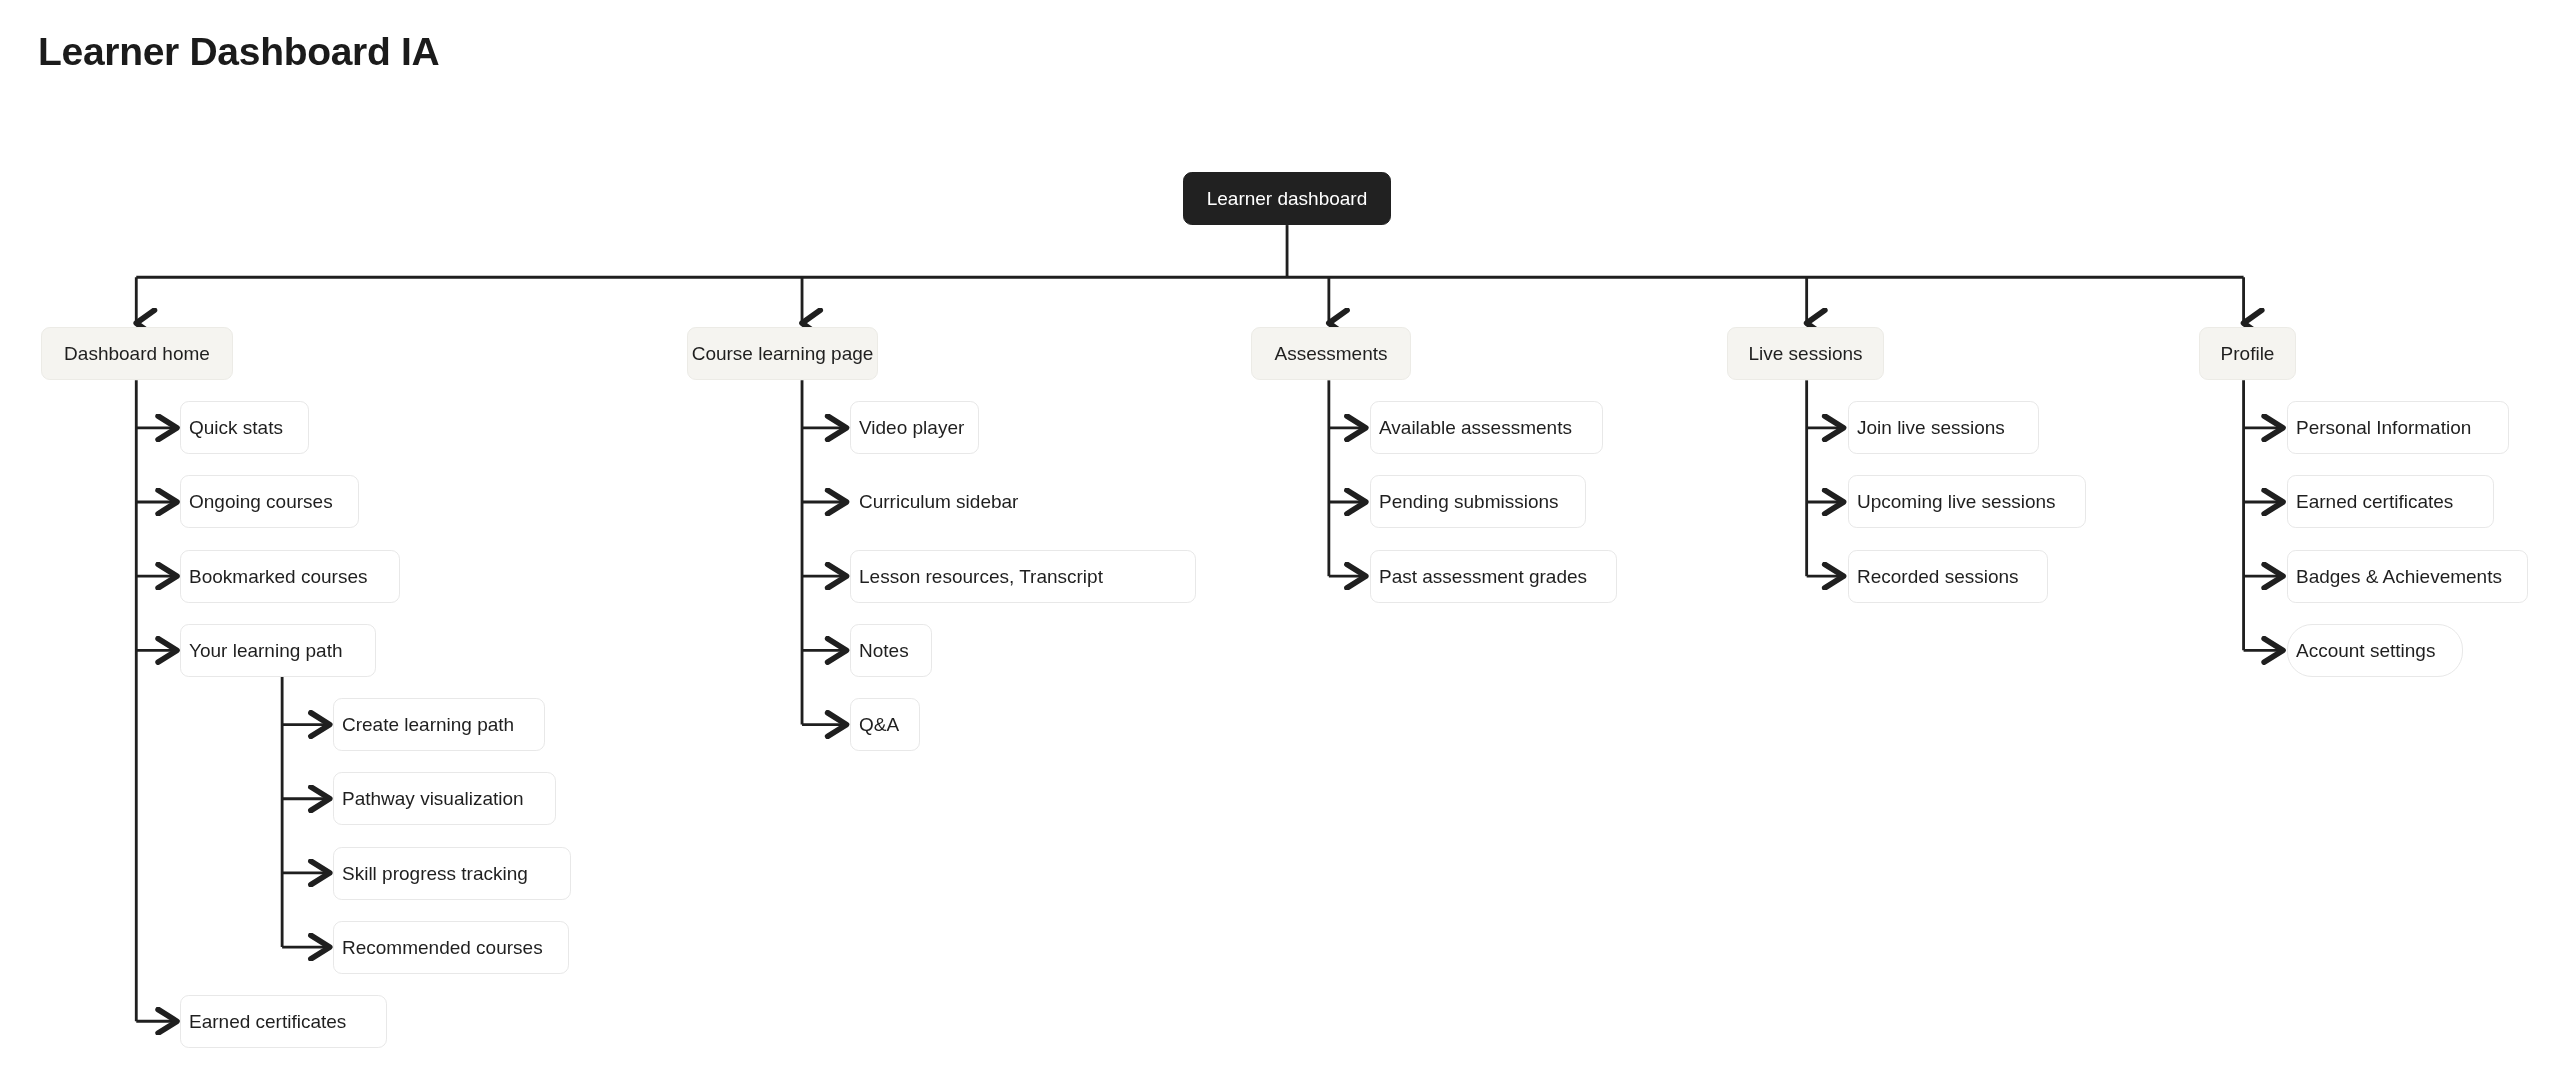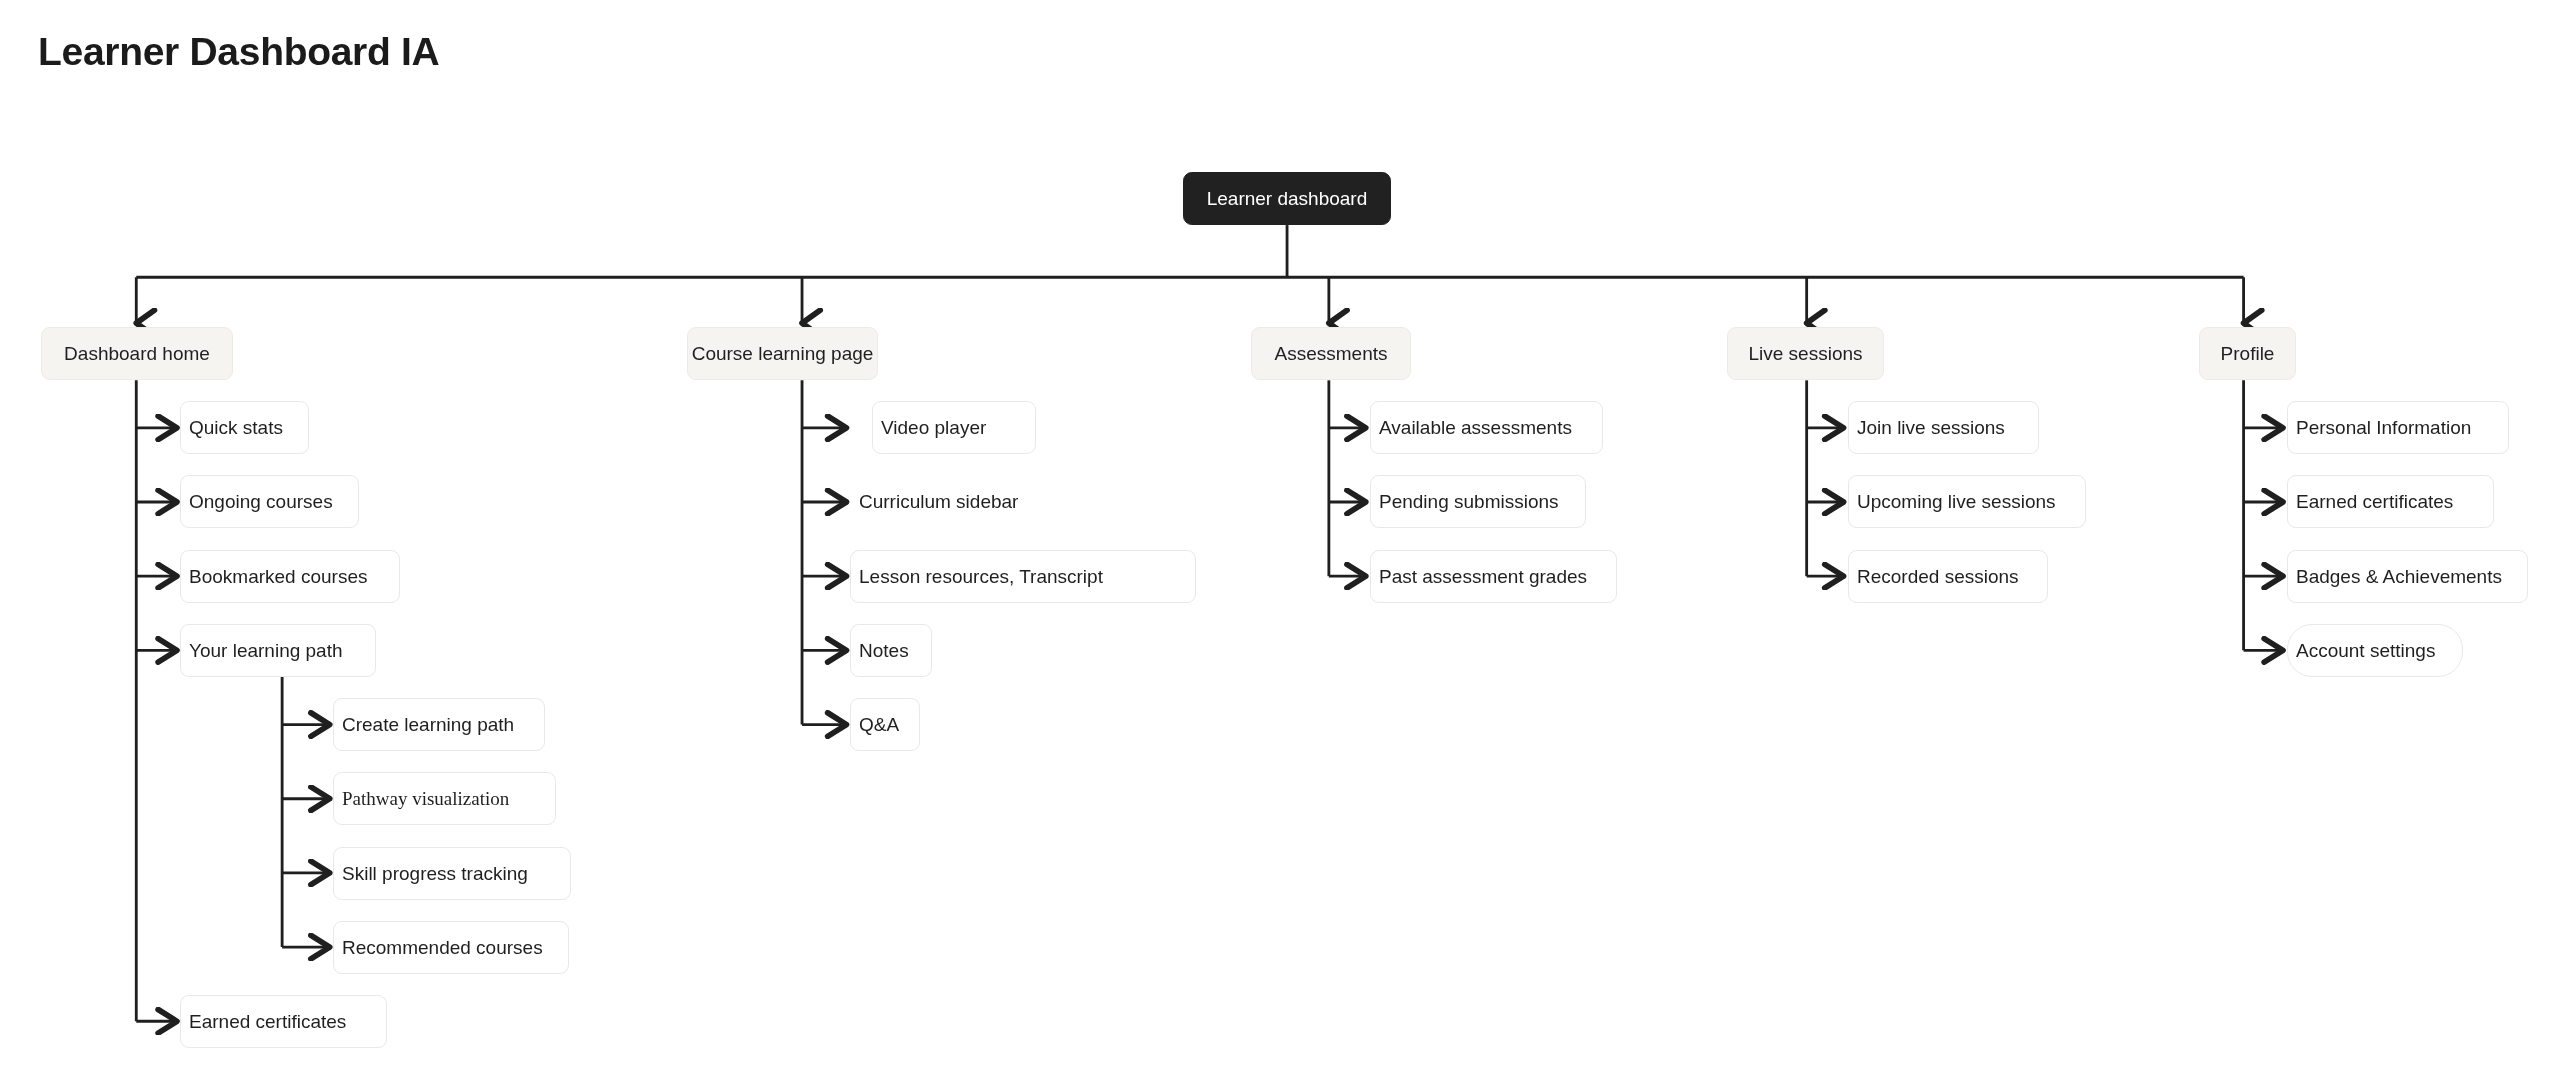--- a/index.html
+++ b/index.html
@@ -138,36 +138,36 @@
     </div>
     <div class="node-box lvl-3" style="left: 180px; top: 550px; width: 220px; height: 53px;">
       <span class="node-label">Bookmarked courses</span>
     </div>
     <div class="node-box lvl-3" style="left: 180px; top: 624px; width: 196px; height: 53px;">
       <span class="node-label">Your learning path</span>
     </div>
     <div class="node-box lvl-4" style="left: 333px; top: 698px; width: 212px; height: 53px;">
       <span class="node-label">Create learning path</span>
     </div>
-    <div class="node-box lvl-4" style="left: 333px; top: 772px; width: 223px; height: 53px; font-family: Liberation Serif, serif;">
+    <div class="node-box lvl-4" style="left: 333px; top: 772px; width: 223px; height: 53px;">
       <span class="node-label">Pathway visualization</span>
     </div>
     <div class="node-box lvl-4" style="left: 333px; top: 847px; width: 238px; height: 53px;">
       <span class="node-label">Skill progress tracking</span>
     </div>
     <div class="node-box lvl-4" style="left: 333px; top: 921px; width: 236px; height: 53px;">
       <span class="node-label">Recommended courses</span>
     </div>
     <div class="node-box lvl-3" style="left: 180px; top: 995px; width: 207px; height: 53px;">
       <span class="node-label">Earned certificates</span>
     </div>
     <div class="node-box lvl-2" style="left: 687px; top: 327px; width: 191px; height: 53px;">
       <span class="node-label">Course learning page</span>
     </div>
-    <div class="node-box lvl-3" style="left: 872px; top: 401px; width: 164px; height: 53px;">
+    <div class="node-box lvl-3" style="left: 850px; top: 401px; width: 129px; height: 53px;">
       <span class="node-label">Video player</span>
     </div>
     <div class="node-box lvl-3 no-chrome" style="left: 850px; top: 475px; width: 206px; height: 53px;">
       <span class="node-label">Curriculum sidebar</span>
     </div>
     <div class="node-box lvl-3" style="left: 850px; top: 550px; width: 346px; height: 53px;">
       <span class="node-label">Lesson resources, Transcript</span>
     </div>
     <div class="node-box lvl-3" style="left: 850px; top: 624px; width: 82px; height: 53px;">
       <span class="node-label">Notes</span>

